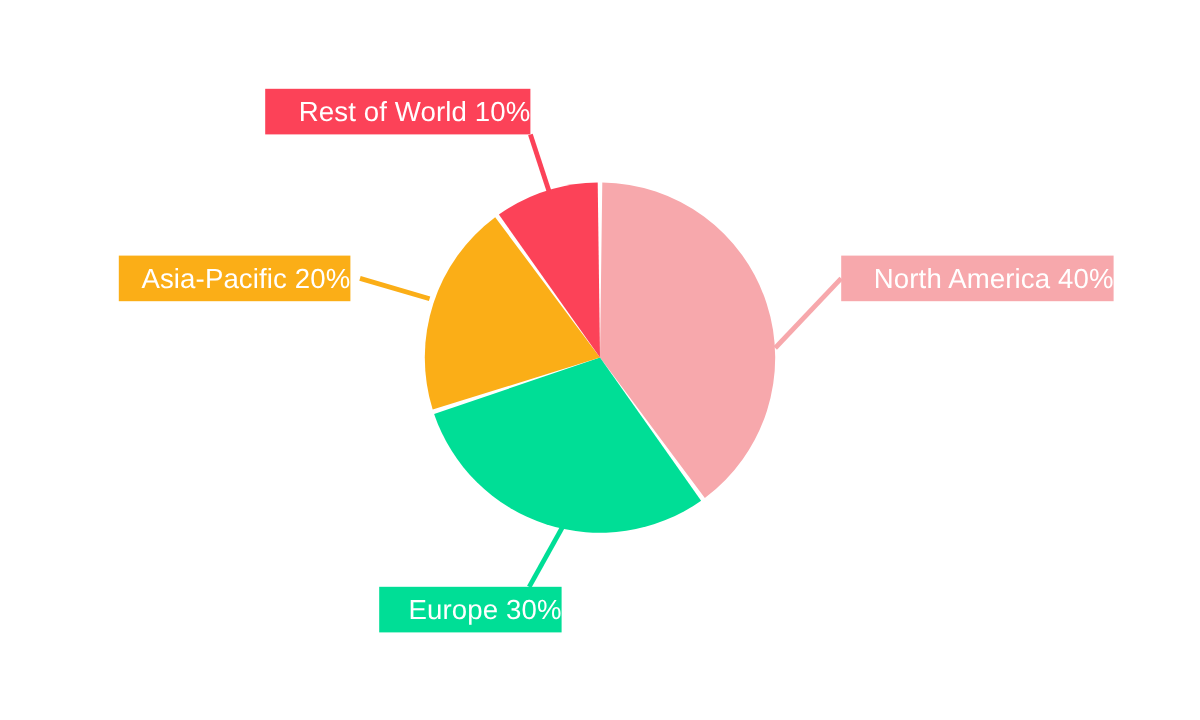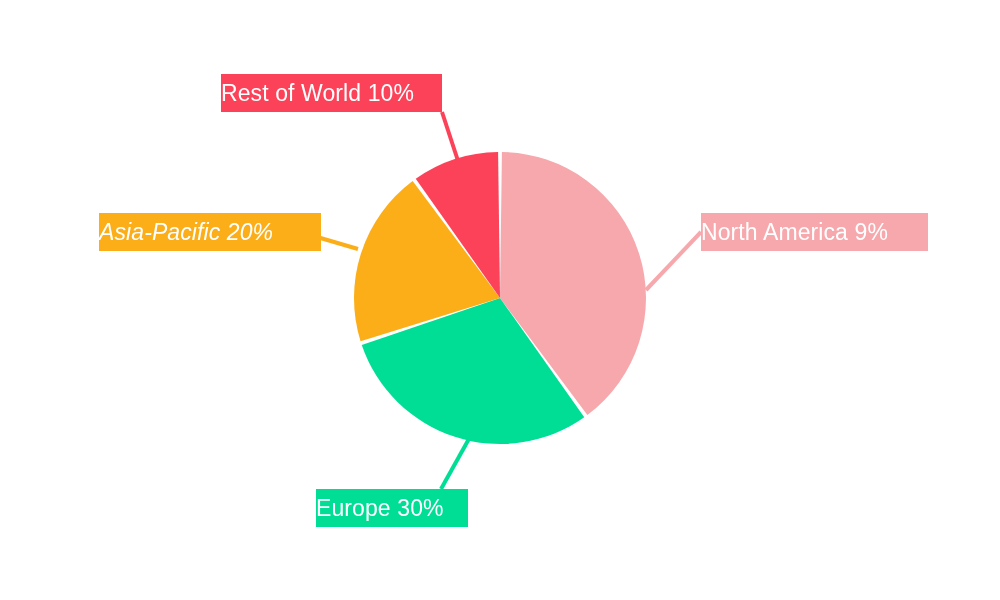--- a/index.html
+++ b/index.html
@@ -23,21 +23,21 @@
     position: absolute;
     left: 0;
     top: 0;
     width: 1000px;
     height: 600px;
   }
   .callout-label {
     position: absolute;
     display: flex;
     align-items: center;
-    justify-content: flex-start;
+    justify-content: flex-end;
     color: #ffffff;
     font-size: 23px;
     font-family: "Liberation Sans", sans-serif;
     font-weight: 400;
     letter-spacing: 0.1px;
     white-space: nowrap;
     box-sizing: border-box;
     line-height: 1;
     z-index: 5;
   }
@@ -50,23 +50,22 @@
   #label-europe {
     left: 289px;
     top: 489px;
     width: 152px;
     height: 38px;
     margin-left: 27px;
   }
   #label-asia-pacific {
     left: 99px;
     top: 213px;
-    width: 222px;
+    width: 193px;
     height: 38px;
-    font-style: italic;
   }
   #label-rest-of-world {
     left: 221px;
     top: 74px;
     width: 221px;
     height: 38px;
   }
 </style>
 </head>
 <body>
@@ -84,21 +83,21 @@
 
     <g>
       <path id="slice-north-america" d="M 501.91 152.01 A 146 146 0 0 1 587.36 414.98 L 500 298 Z" fill="#F7A8AC"></path>
       <path id="slice-europe" d="M 584.26 417.23 A 146 146 0 0 1 361.75 344.93 L 500 298 Z" fill="#00DE96"></path>
       <path id="slice-asia-pacific" d="M 360.57 341.30 A 146 146 0 0 1 412.64 181.02 L 500 298 Z" fill="#FBAE17"></path>
       <path id="slice-rest-of-world" d="M 415.74 178.77 A 146 146 0 0 1 498.09 152.01 L 500 298 Z" fill="#FC4258"></path>
     </g>
   </svg>
 
   <div class="callout-label" id="label-north-america" style="background: rgb(247, 168, 172); color: rgb(255, 255, 255);">
-    <span>North America 9%</span>
+    <span>North America 40%</span>
   </div>
 
   <div class="callout-label" id="label-europe" style="background: rgb(0, 222, 150); color: rgb(255, 255, 255);">
     <span>Europe 30%</span>
   </div>
 
   <div class="callout-label" id="label-asia-pacific" style="background: rgb(251, 174, 23); color: rgb(255, 255, 255);">
     <span>Asia-Pacific 20%</span>
   </div>
 

